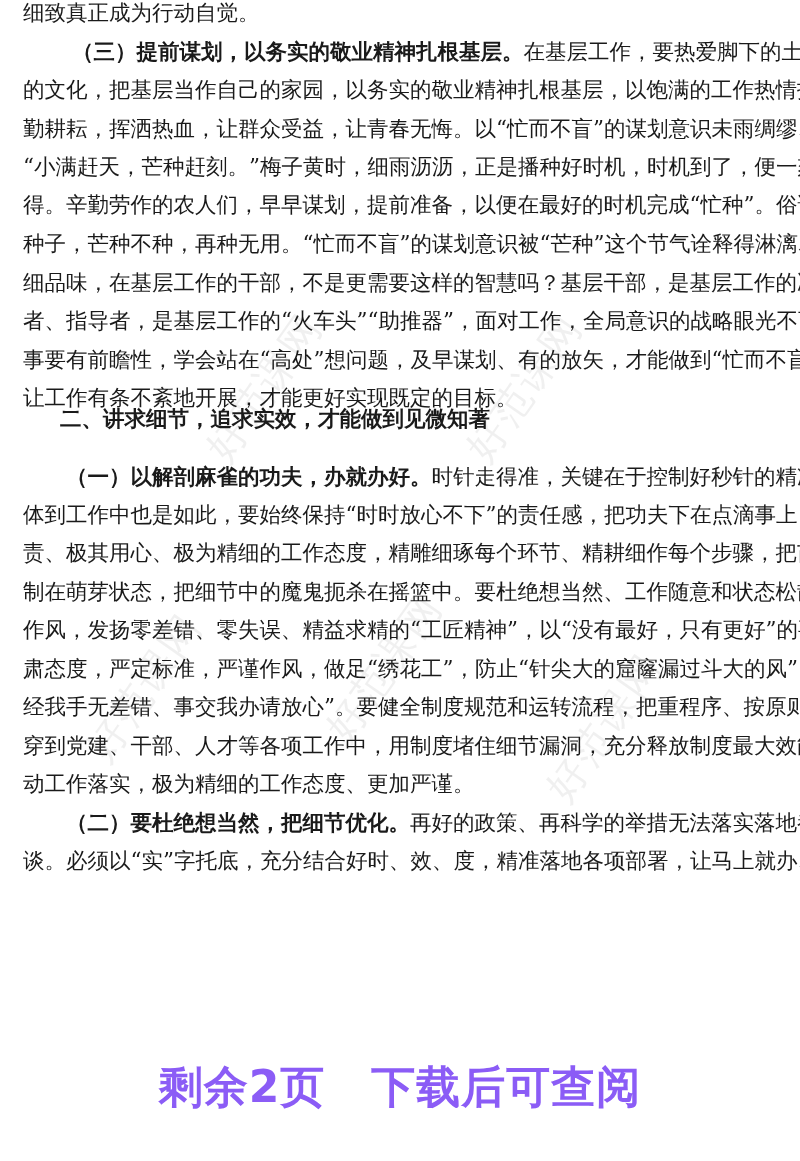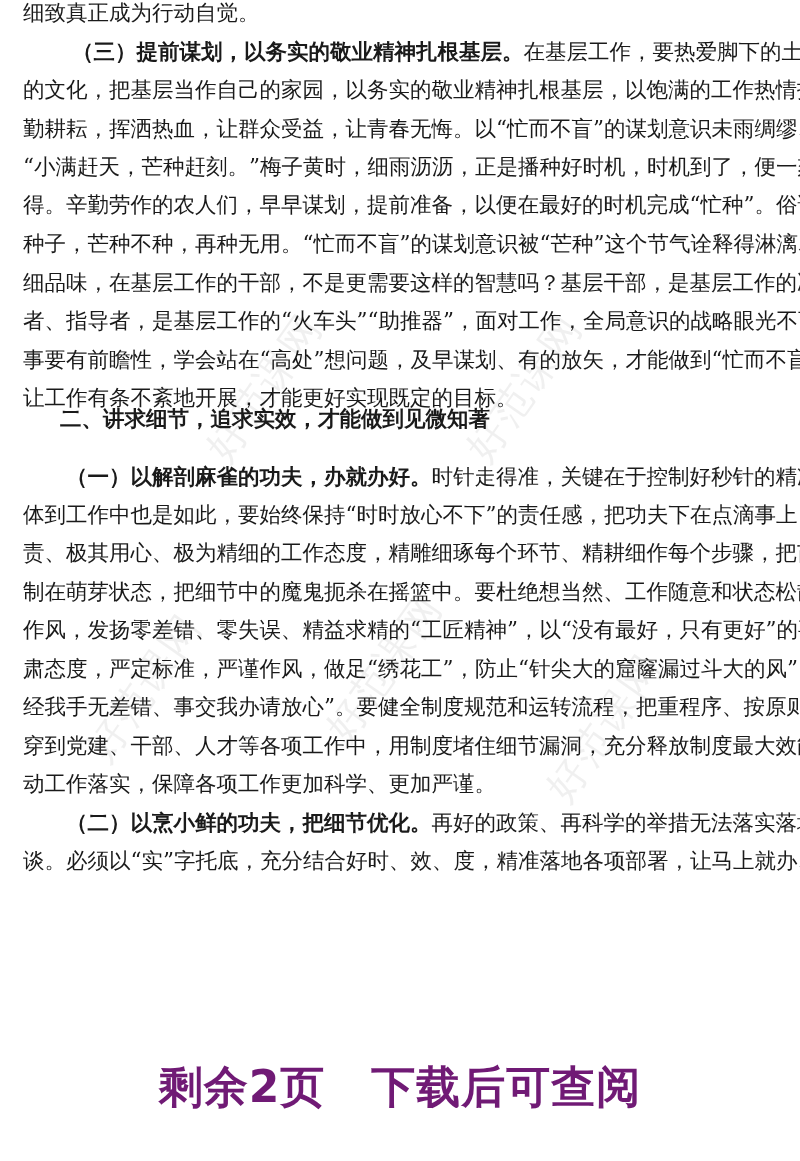--- a/index.html
+++ b/index.html
@@ -9,21 +9,21 @@
   .line { position:absolute; left:23px; width:754px; height:30px; line-height:30px;
           font-size:21.5px; white-space:nowrap; overflow:visible;
           text-align:justify; text-align-last:justify; letter-spacing:0; }
   .line.short { text-align:left; text-align-last:left; }
   .line.indent { left:72px; width:705px; }
   .bold { font-weight:bold; font-family:"DejaVu Sans","Liberation Sans",sans-serif; }
   .watermark { position:absolute; font-size:40px; color:#000; opacity:0.055;
                transform:rotate(-55deg); white-space:nowrap; pointer-events:none;
                font-family:"DejaVu Sans",sans-serif; letter-spacing:2px; }
   .footer-note { position:absolute; left:0; width:800px; top:1058px; height:56px;
-                 text-align:center; font-size:44px; font-weight:bold; color:#701a75;
+                 text-align:center; font-size:44px; font-weight:bold; color:#8b5cf6;
                  font-family:"DejaVu Sans","Liberation Sans",sans-serif; letter-spacing:1px; }
   .footer-note span { display:inline-block; }
   .footer-note .gap { width:46px; }
 </style>
 </head>
 <body>
 
 <div class="page">
 
   <div class="watermark" style="left:180px; top:360px;">好范课网</div>
@@ -48,21 +48,21 @@
   <div class="line short bold" style="top:404px; left:60px; width:717px;">二、讲求细节，追求实效，才能做到见微知著</div>
 
   <div class="line indent" style="top:462px; left:66px; width:711px;"><span class="bold">（一）以解剖麻雀的功夫，办就办好。</span><span>时针走得准，关键在于控制好秒针的精准运行。具</span></div>
   <div class="line" style="top:500px;">体到工作中也是如此，要始终保持“时时放心不下”的责任感，把功夫下在点滴事上，以极端负</div>
   <div class="line" style="top:538px;">责、极其用心、极为精细的工作态度，精雕细琢每个环节、精耕细作每个步骤，把苗头性问题遏</div>
   <div class="line" style="top:577px;">制在萌芽状态，把细节中的魔鬼扼杀在摇篮中。要杜绝想当然、工作随意和状态松散等不良工作</div>
   <div class="line" style="top:615px;">作风，发扬零差错、零失误、精益求精的“工匠精神”，以“没有最好，只有更好”的要求，严</div>
   <div class="line" style="top:654px;">肃态度，严定标准，严谨作风，做足“绣花工”，防止“针尖大的窟窿漏过斗大的风”，做到“文</div>
   <div class="line" style="top:692px;">经我手无差错、事交我办请放心”。要健全制度规范和运转流程，把重程序、按原则、讲规矩贯</div>
   <div class="line" style="top:731px;">穿到党建、干部、人才等各项工作中，用制度堵住细节漏洞，充分释放制度最大效能，用规范推</div>
-  <div class="line short" style="top:769px;">动工作落实，保障各项工作更加科学、更加严谨。</div>
+  <div class="line short" style="top:769px;">动工作落实，极为精细的工作态度、更加严谨。</div>
 
-  <div class="line indent" style="top:808px; left:66px; width:711px;"><span class="bold">（二）以烹小鲜的功夫，把细节优化。</span><span>再好的政策、再科学的举措无法落实落地都是一纸空</span></div>
+  <div class="line indent" style="top:808px; left:66px; width:711px;"><span class="bold">（二）要杜绝想当然，把细节优化。</span><span>再好的政策、再科学的举措无法落实落地都是一纸空</span></div>
   <div class="line" style="top:846px;">谈。必须以“实”字托底，充分结合好时、效、度，精准落地各项部署，让马上就办、办就办好</div>
 
   <div class="footer-note">
     <span>剩余2页</span><span class="gap"></span><span>下载后可查阅</span>
   </div>
 </div>
 
 </body></html>

